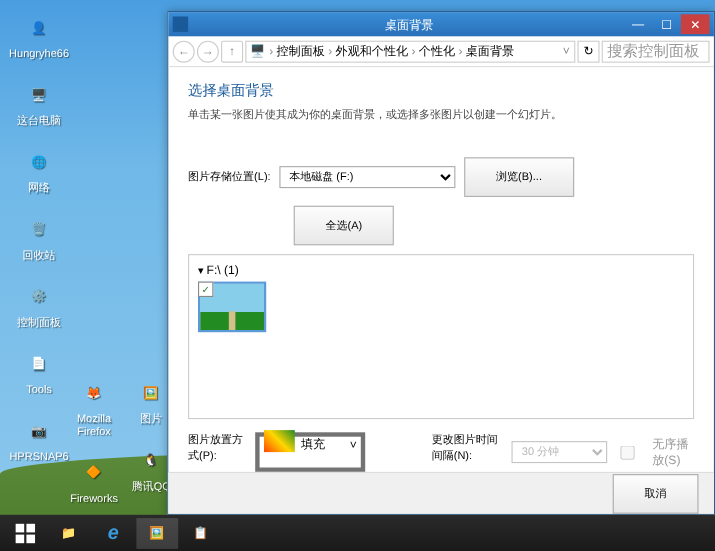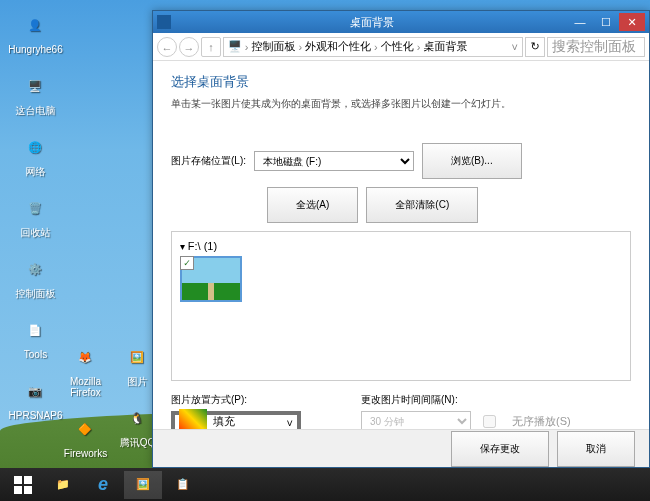--- a/index.html
+++ b/index.html
@@ -33,21 +33,21 @@
 .row{display:flex;align-items:center;gap:8px;margin-bottom:8px}
 .lbl{font-size:10px}
 select,.sel{height:20px;border:1px solid #aaa;font-size:10px;padding:0 4px;background:#fff}
 .btn{height:36px;border:1px solid #aaa;background:linear-gradient(#fdfdfd,#e8e8e8);padding:0 28px;font-size:10px;cursor:pointer;display:inline-flex;align-items:center}
 .gallery{border:1px solid #ccc;height:150px;padding:8px;}
 .ghdr{font-size:10px;margin-bottom:4px}
 .thumb{width:62px;height:46px;border:2px solid #5a9ad8;position:relative;background:linear-gradient(to bottom,#87ceeb 0%,#87ceeb 60%,#228b22 60%,#228b22 100%)}
 .thumb::before{content:"✓";position:absolute;top:-2px;left:-2px;width:12px;height:12px;background:#fff;border:1px solid #888;font-size:9px;display:flex;align-items:center;justify-content:center;color:#2a7a2a}
 .thumb::after{content:"";position:absolute;left:50%;top:60%;width:6px;height:40%;background:#d4c088;transform:translateX(-50%)}
 .opts{display:flex;gap:60px;margin-top:12px}
-.opt{display:flex;flex-direction:column;gap:4px}
+.opt{display:flex;flex-direction:row;gap:4px}
 .pic-sel{display:flex;align-items:flex-end;gap:6px;border:4px solid #737373;height:26px;padding:14px 4px;width:130px}
 .swatch{width:28px;height:20px;background:linear-gradient(45deg,#ff4500,#ffd700,#228b22)}
 .chk{display:flex;align-items:center;gap:16px;font-size:10px;color:#999}
 .footer{position:absolute;bottom:0;left:0;right:0;height:38px;background:#f0f0f0;border-top:1px solid #ddd;display:flex;align-items:center;justify-content:flex-end;gap:8px;padding:0 14px}
 
 .taskbar{position:absolute;bottom:0;left:0;right:0;height:33px;background:linear-gradient(to bottom,#2a2a2a,#1a1a1a);display:flex;align-items:center;padding:0 4px;gap:2px}
 .start{width:38px;height:28px;display:flex;align-items:center;justify-content:center;color:#fff;cursor:pointer}
 .start svg{width:18px;height:18px}
 .tbicon{width:38px;height:28px;display:flex;align-items:center;justify-content:center;cursor:pointer}
 </style>
@@ -144,21 +144,20 @@
     <div class="sub">单击某一张图片使其成为你的桌面背景，或选择多张图片以创建一个幻灯片。</div>
 
     <div class="row">
       <span class="lbl">图片存储位置(L):</span>
       <select class="sel" style="width:160px"><option>本地磁盘 (F:)</option></select>
       <button class="btn">浏览(B)...</button>
     </div>
     <div class="row">
       <span style="width:88px"></span>
       <button class="btn">全选(A)</button>
-      <button class="btn">全部清除(C)</button>
     </div>
 
     <div class="gallery">
       <div class="ghdr">▾ <span>F:\ (1)</span></div>
       <div class="thumb"></div>
     </div>
 
     <div class="opts">
       <div class="opt">
         <span class="lbl">图片放置方式(P):</span>
@@ -175,21 +174,20 @@
           <label class="chk">
               <input type="checkbox" disabled="" style=""> 
               <span>无序播放(S)</span>
             </label>
         </div>
       </div>
     </div>
   </div>
 
   <div class="footer">
-    <button class="btn">保存更改</button>
     <button class="btn">取消</button>
   </div>
 </div>
 
 <div class="taskbar">
   <div class="start">
     <svg viewBox="0 0 18 18">
         <rect width="8" height="8" fill="#fff"></rect>
         <rect x="10" width="8" height="8" fill="#fff"></rect>
         <rect y="10" width="8" height="8" fill="#fff"></rect>

